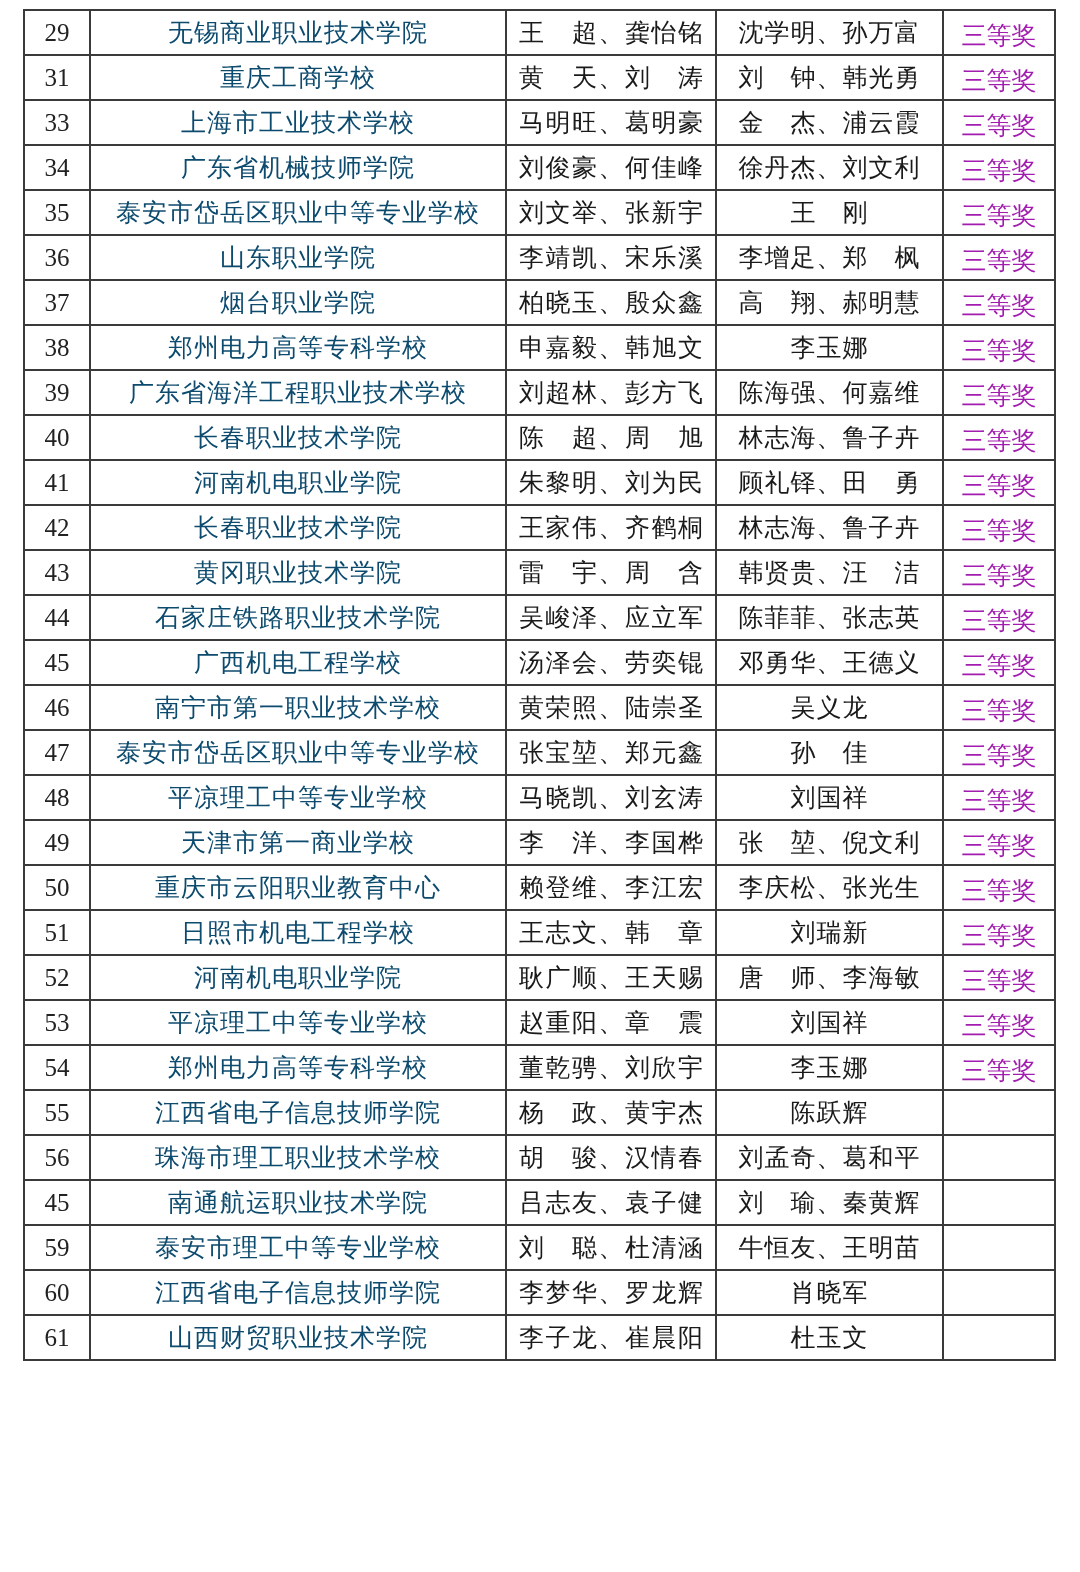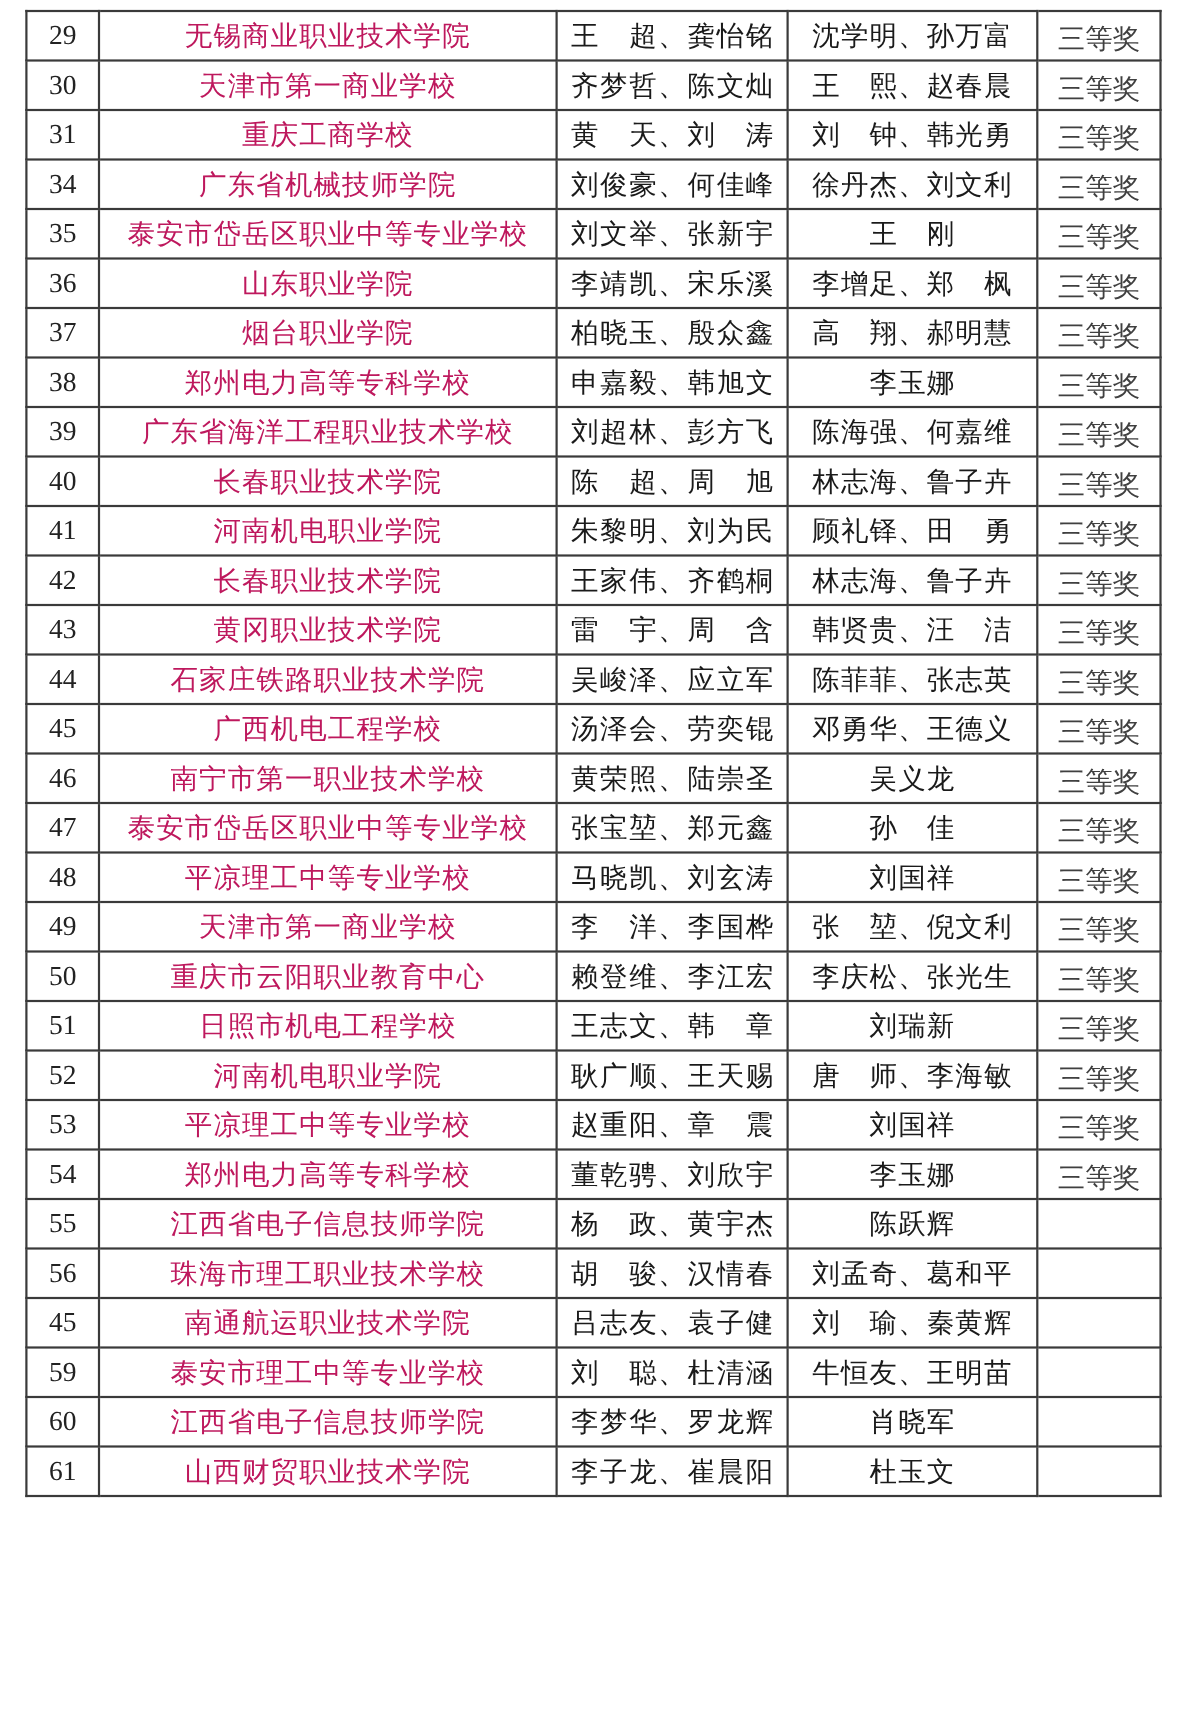--- a/index.html
+++ b/index.html
@@ -42,35 +42,35 @@
     col.c-students { width: 210px; }
     col.c-teachers { width: 227px; }
     col.c-award { width: 112px; }
     td.no {
       font-family: "Liberation Serif", "DejaVu Serif", serif;
       font-size: 26px;
       color: #222;
     }
     td.school {
       letter-spacing: 1px;
-      color: #be185d;
+      color: #0c4a6e;
     }
     td.students {
       text-align: justify;
       text-align-last: justify;
       padding: 0 12px !important;
       letter-spacing: 0;
     }
     td.teachers {
       letter-spacing: 1px;
       margin-top: 36px;
     }
     td.award {
       font-size: 26px;
-      color: #404040;
+      color: #a21caf;
       letter-spacing: 0;
       vertical-align: bottom;
       line-height: 38px;
     }
     td.award span {
       display: inline-block;
       transform: translateY(3px);
     }
   </style>
 </head>
@@ -87,37 +87,37 @@
     </colgroup>
     <tbody id="rows">
   <tr>
     <td class="no">29</td>
     <td class="school">无锡商业职业技术学院</td>
     <td class="students">王　超、龚怡铭</td>
     <td class="teachers">沈学明、孙万富</td>
     <td class="award"><span>三等奖</span></td>
   </tr>
 
-  <tr>
-    <td class="no">30</td>
-    <td class="school">天津市第一商业学校</td>
-    <td class="students">齐梦哲、陈文灿</td>
-    <td class="teachers">王　熙、赵春晨</td>
-    <td class="award"><span>三等奖</span></td>
-  </tr>
 
   <tr>
     <td class="no">31</td>
     <td class="school">重庆工商学校</td>
     <td class="students">黄　天、刘　涛</td>
     <td class="teachers">刘　钟、韩光勇</td>
     <td class="award"><span>三等奖</span></td>
   </tr>
 
 
+  <tr>
+    <td class="no">33</td>
+    <td class="school">上海市工业技术学校</td>
+    <td class="students">马明旺、葛明豪</td>
+    <td class="teachers">金　杰、浦云霞</td>
+    <td class="award"><span>三等奖</span></td>
+  </tr>
 
   <tr>
     <td class="no">34</td>
     <td class="school">广东省机械技师学院</td>
     <td class="students">刘俊豪、何佳峰</td>
     <td class="teachers">徐丹杰、刘文利</td>
     <td class="award"><span>三等奖</span></td>
   </tr>
 
   <tr>

